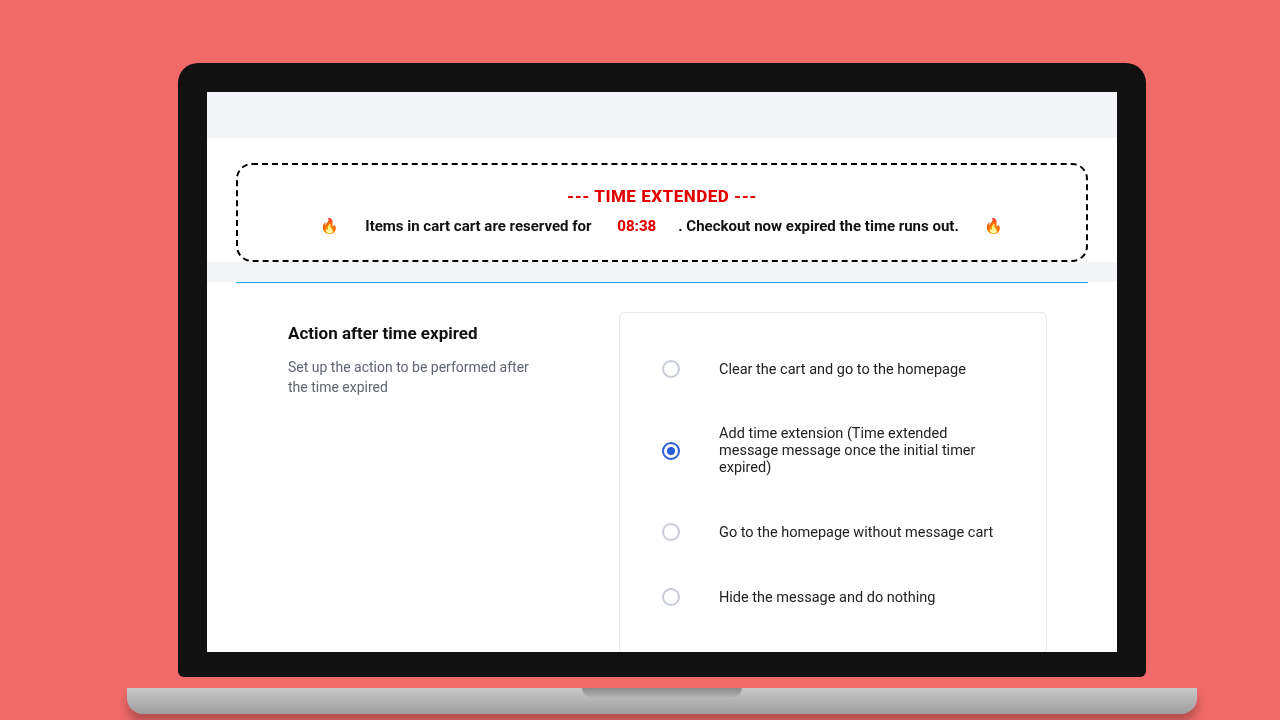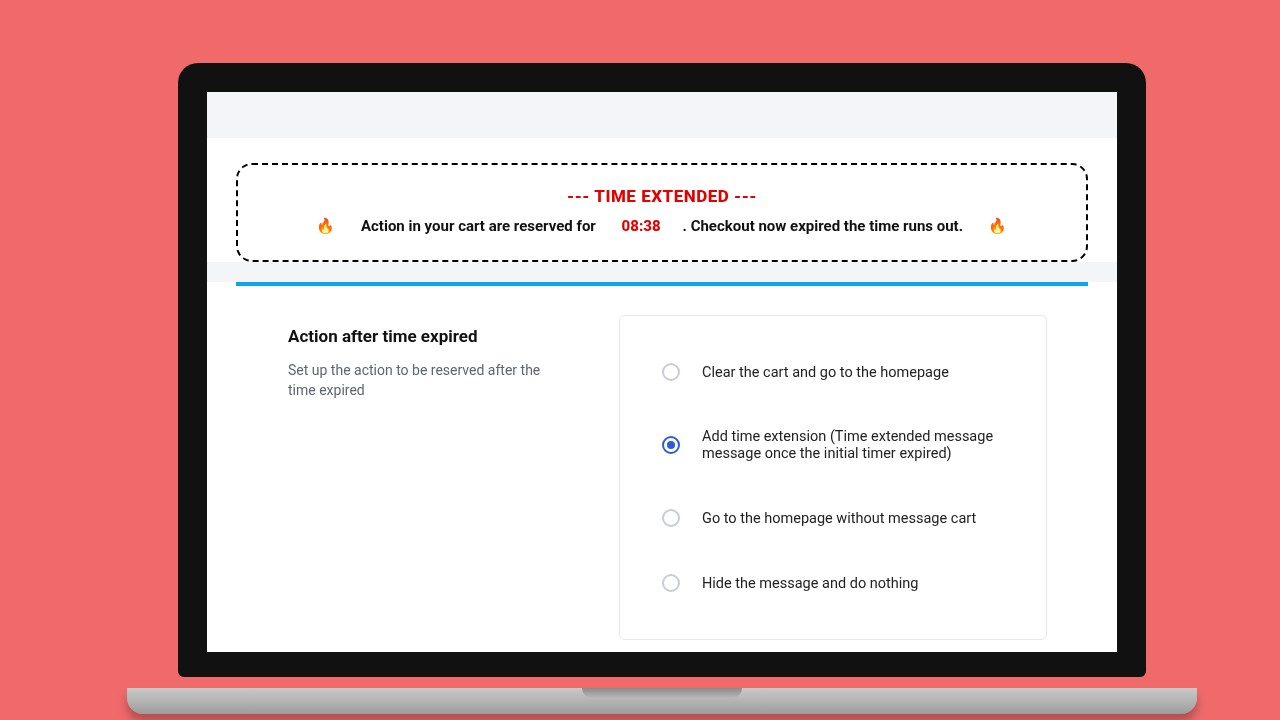--- a/index.html
+++ b/index.html
@@ -76,21 +76,21 @@
     margin-top: 8px;
     font-size: 15px;
     font-weight: 700;
     color: #111;
   }
   .banner-msg .time { color: #e30000; font-weight: 800; }
   .fire { font-size: 15px; }
 
   .settings-area {
     padding: 18px 30px 40px 30px;
-    border-top: 4px solid #0ea5e9;
+    border-top: 1px solid #0ea5e9;
     display: flex;
     gap: 40px;
     align-items: flex-start;
     margin-top: 20px;
   }
   .settings-left {
     flex: 0 0 280px;
   }
   .settings-left h3 {
     font-size: 17px;
@@ -106,21 +106,21 @@
   .settings-right {
     flex: 1;
     background: #fff;
     border: 1px solid #e6e8ee;
     border-radius: 6px;
     padding: 18px 20px;
   }
   .radio-row {
     display: flex;
     align-items: center;
-    gap: 0;
+    gap: 17px;
     padding: 7px 0;
     cursor: pointer;
   }
   .radio {
     width: 18px; height: 18px;
     border: 2px solid #c8ccd6;
     border-radius: 50%;
     flex: 0 0 18px;
     position: relative;
   }
@@ -161,33 +161,33 @@
 <div class="laptop">
   <div class="screen-bezel">
     <div class="screen">
 
       <div class="page-card">
 
         <div class="banner">
           <div class="banner-title">--- TIME EXTENDED ---</div>
           <div class="banner-msg">
             <span class="fire">🔥</span>
-            <span>Action in your cart are reserved for </span>
+            <span>Items in cart cart are reserved for </span>
             <span class="time">08:38</span><span>. Checkout now expired the time runs out.</span>
             <span class="fire">🔥</span>
           </div>
         </div>
 
       </div>
 
       <div class="page-card" style="margin-top:0; padding-top:0;">
         <div class="settings-area">
           <div class="settings-left">
             <h3>Action after time expired</h3>
-            <p>Set up the action to be reserved after the time expired</p>
+            <p>Set up the action to be performed after the time expired</p>
           </div>
           <div class="settings-right" id="options-panel">
 
           <div class="radio-row">
                 <span class="radio"></span>
                 <span class="radio-label">Clear the cart and go to the homepage</span>
               </div>
               <div class="radio-row">
                 <span class="radio selected"></span>
                 <span class="radio-label">Add time extension (Time extended message message once the initial timer expired)</span>

